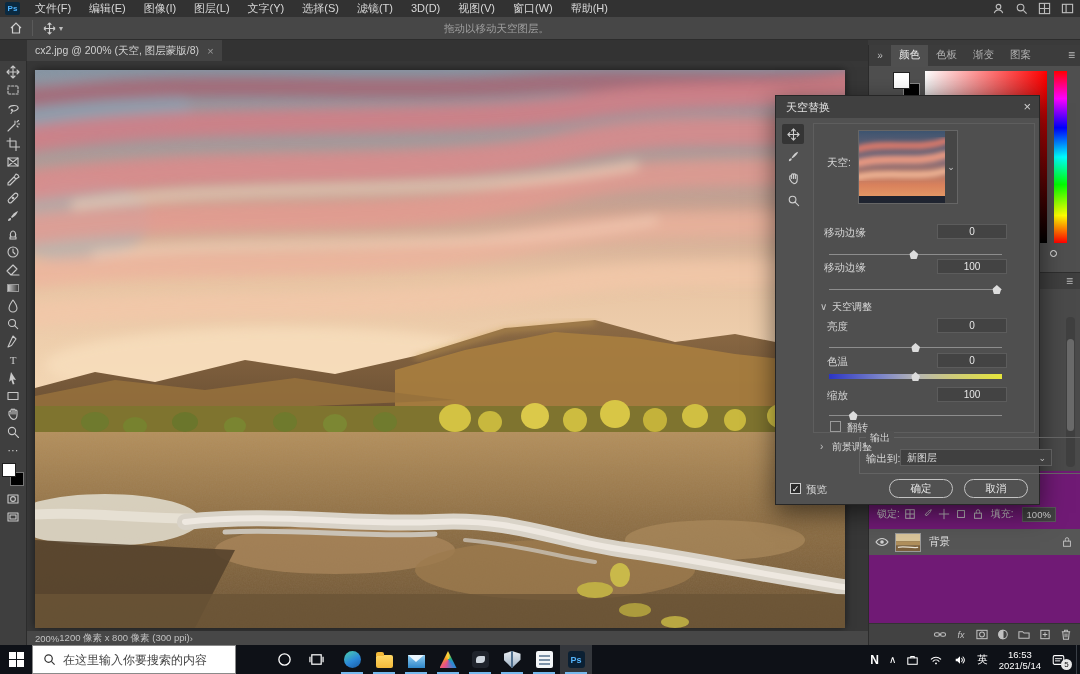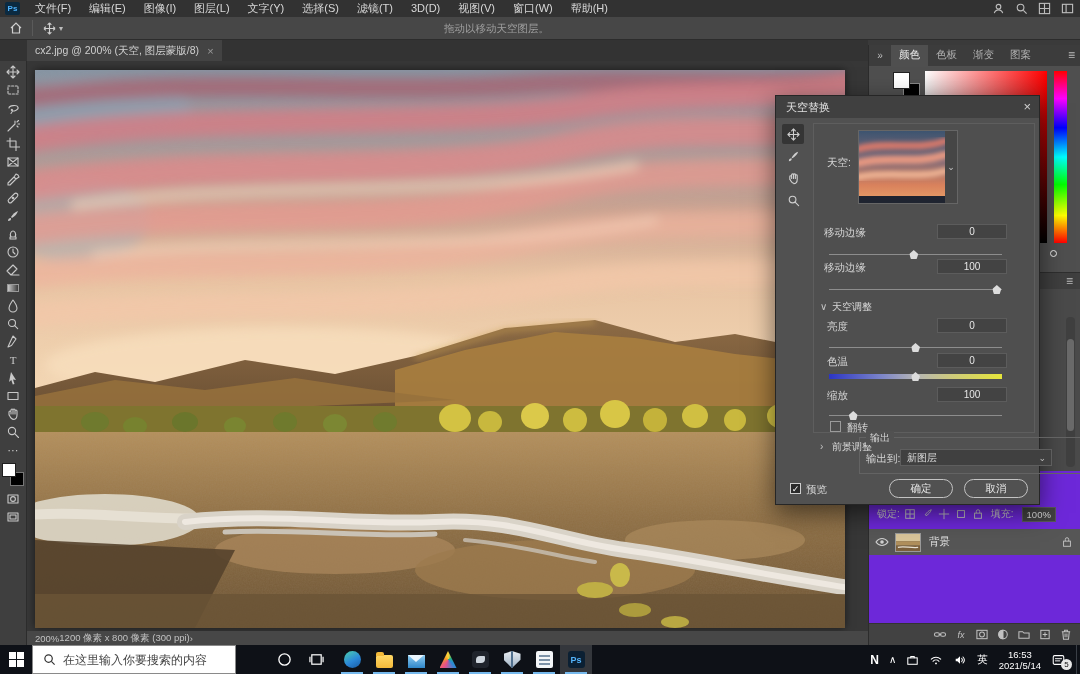--- a/index.html
+++ b/index.html
@@ -67,21 +67,21 @@
   #hue-strip { position:absolute; left:185px; top:5px; width:13px; height:172px;
                background:linear-gradient(to bottom,#f00 0%,#f0f 16%,#00f 33%,#0ff 50%,#0f0 66%,#ff0 84%,#f00 100%); }
   #hue-picker { position:absolute; left:181px; top:184px; width:7px; height:7px; border:1.5px solid #eee; border-radius:50%; }
 
   .dock-header { position:absolute; left:0; width:212px; height:17px; background:#3f3f3f; border-top:1px solid #2f2f2f; }
   .dock-header .hamburger { position:absolute; right:8px; top:2px; }
   #mid-panel { position:absolute; left:0; top:244px; width:212px; height:182px; background:#4a4a4a; }
   #mid-scroll { position:absolute; right:6px; top:28px; width:9px; height:150px; background:#404040; border-radius:4px; }
   #mid-scroll .thumbb { position:absolute; left:1px; top:22px; width:7px; height:92px; background:#6a6a6a; border-radius:4px; }
 
-  #layers-panel { position:absolute; left:0; top:426px; width:212px; height:174px; background:#6d28d9; }
+  #layers-panel { position:absolute; left:0; top:426px; width:212px; height:174px; background:#701a75; }
   #lock-row { position:absolute; left:0; top:33px; width:212px; height:20px; display:flex; align-items:center; gap:4px; padding-left:8px; font-size:10px; color:#c6c6c6; }
   .mini-ic { width:13px; height:13px; display:flex; align-items:center; justify-content:center; }
   .mini-ic svg { stroke:#c1c1c1; fill:none; stroke-width:1.1; }
   #fill-box { margin-left:4px; background:#414141; border:1px solid #585858; padding:1px 4px; font-size:9.5px; color:#d9d9d9; }
   #layer-row { position:absolute; left:0; top:58px; width:212px; height:26px; background:#565656; display:flex; align-items:center; }
   #eye-cell { width:26px; display:flex; justify-content:center; }
   #layer-thumb { width:26px; height:19px; border:1px solid #9a9a9a; margin-right:8px; }
   #layer-name { font-size:10.5px; color:#e2e2e2; flex:1; }
   #layer-lock { margin-right:8px; }
   #layers-bottom { position:absolute; left:0; top:152px; width:212px; height:22px; background:#424242; border-top:1px solid #333;

